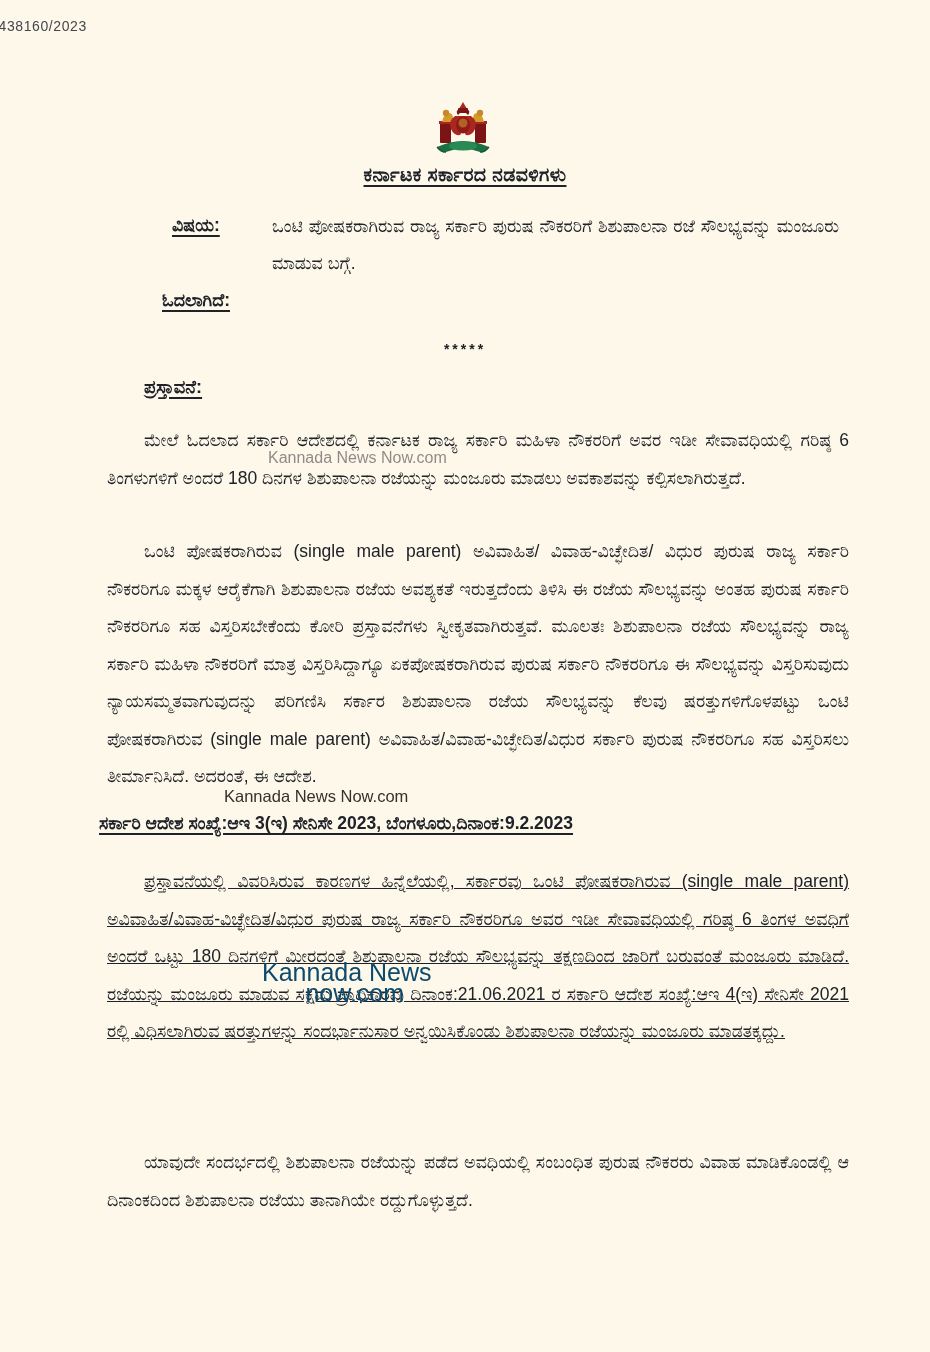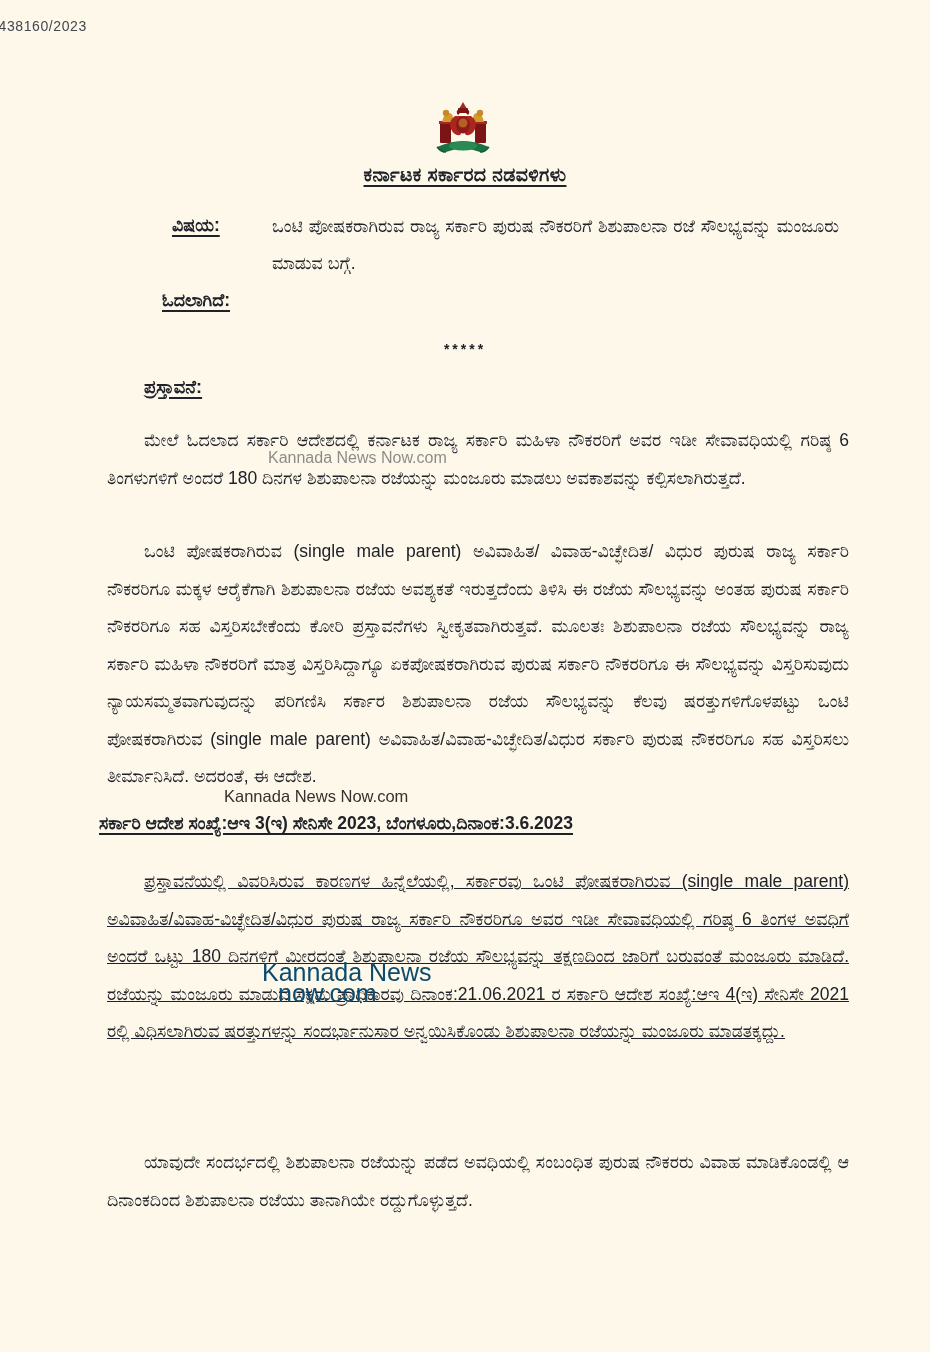--- a/index.html
+++ b/index.html
@@ -95,20 +95,21 @@
     text-indent: 37px;
   }
   #para1 { top: 410px; }
   #para2 { top: 521px; }
   #para3 { top: 851px; text-decoration: underline; }
   #para4 { top: 1132px; }
   .wm {
     position: absolute;
     pointer-events: none;
     white-space: nowrap;
+    text-align: center;
   }
   .wm1 {
     left: 268px;
     top: 449px;
     font-size: 16px;
     color: rgba(72, 72, 78, 0.62);
   }
   .wm2 {
     left: 224px;
     top: 787px;
@@ -171,21 +172,21 @@
   <div class="heading preamble-heading">ಪ್ರಸ್ತಾವನೆ:</div>
 
   <p class="para" id="para1">ಮೇಲೆ ಓದಲಾದ ಸರ್ಕಾರಿ ಆದೇಶದಲ್ಲಿ ಕರ್ನಾಟಕ ರಾಜ್ಯ ಸರ್ಕಾರಿ ಮಹಿಳಾ ನೌಕರರಿಗೆ ಅವರ ಇಡೀ ಸೇವಾವಧಿಯಲ್ಲಿ ಗರಿಷ್ಠ 6 ತಿಂಗಳುಗಳಿಗೆ ಅಂದರೆ 180 ದಿನಗಳ ಶಿಶುಪಾಲನಾ ರಜೆಯನ್ನು ಮಂಜೂರು ಮಾಡಲು ಅವಕಾಶವನ್ನು ಕಲ್ಪಿಸಲಾಗಿರುತ್ತದೆ.</p>
 
   <div class="wm wm1">Kannada News Now.com</div>
 
   <p class="para" id="para2">ಒಂಟಿ ಪೋಷಕರಾಗಿರುವ (single male parent) ಅವಿವಾಹಿತ/ ವಿವಾಹ-ವಿಚ್ಛೇದಿತ/ ವಿಧುರ ಪುರುಷ ರಾಜ್ಯ ಸರ್ಕಾರಿ ನೌಕರರಿಗೂ ಮಕ್ಕಳ ಆರೈಕೆಗಾಗಿ ಶಿಶುಪಾಲನಾ ರಜೆಯ ಅವಶ್ಯಕತೆ ಇರುತ್ತದೆಂದು ತಿಳಿಸಿ ಈ ರಜೆಯ ಸೌಲಭ್ಯವನ್ನು ಅಂತಹ ಪುರುಷ ಸರ್ಕಾರಿ ನೌಕರರಿಗೂ ಸಹ ವಿಸ್ತರಿಸಬೇಕೆಂದು ಕೋರಿ ಪ್ರಸ್ತಾವನೆಗಳು ಸ್ವೀಕೃತವಾಗಿರುತ್ತವೆ. ಮೂಲತಃ ಶಿಶುಪಾಲನಾ ರಜೆಯ ಸೌಲಭ್ಯವನ್ನು ರಾಜ್ಯ ಸರ್ಕಾರಿ ಮಹಿಳಾ ನೌಕರರಿಗೆ ಮಾತ್ರ ವಿಸ್ತರಿಸಿದ್ದಾಗ್ಯೂ ಏಕಪೋಷಕರಾಗಿರುವ ಪುರುಷ ಸರ್ಕಾರಿ ನೌಕರರಿಗೂ ಈ ಸೌಲಭ್ಯವನ್ನು ವಿಸ್ತರಿಸುವುದು ನ್ಯಾಯಸಮ್ಮತವಾಗುವುದನ್ನು ಪರಿಗಣಿಸಿ ಸರ್ಕಾರ ಶಿಶುಪಾಲನಾ ರಜೆಯ ಸೌಲಭ್ಯವನ್ನು ಕೆಲವು ಷರತ್ತುಗಳಿಗೊಳಪಟ್ಟು ಒಂಟಿ ಪೋಷಕರಾಗಿರುವ (single male parent) ಅವಿವಾಹಿತ/ವಿವಾಹ-ವಿಚ್ಛೇದಿತ/ವಿಧುರ ಸರ್ಕಾರಿ ಪುರುಷ ನೌಕರರಿಗೂ ಸಹ ವಿಸ್ತರಿಸಲು ತೀರ್ಮಾನಿಸಿದೆ. ಅದರಂತೆ, ಈ ಆದೇಶ.</p>
 
   <div class="wm wm2">Kannada News Now.com</div>
 
-  <div class="heading order-heading">ಸರ್ಕಾರಿ ಆದೇಶ ಸಂಖ್ಯೆ:ಆಇ 3(ಇ) ಸೇನಿಸೇ 2023, ಬೆಂಗಳೂರು,ದಿನಾಂಕ:3.6.2023</div>
+  <div class="heading order-heading">ಸರ್ಕಾರಿ ಆದೇಶ ಸಂಖ್ಯೆ:ಆಇ 3(ಇ) ಸೇನಿಸೇ 2023, ಬೆಂಗಳೂರು,ದಿನಾಂಕ:9.2.2023</div>
 
   <p class="para" id="para3">ಪ್ರಸ್ತಾವನೆಯಲ್ಲಿ ವಿವರಿಸಿರುವ ಕಾರಣಗಳ ಹಿನ್ನೆಲೆಯಲ್ಲಿ, ಸರ್ಕಾರವು ಒಂಟಿ ಪೋಷಕರಾಗಿರುವ (single male parent) ಅವಿವಾಹಿತ/ವಿವಾಹ-ವಿಚ್ಛೇದಿತ/ವಿಧುರ ಪುರುಷ ರಾಜ್ಯ ಸರ್ಕಾರಿ ನೌಕರರಿಗೂ ಅವರ ಇಡೀ ಸೇವಾವಧಿಯಲ್ಲಿ ಗರಿಷ್ಠ 6 ತಿಂಗಳ ಅವಧಿಗೆ ಅಂದರೆ ಒಟ್ಟು 180 ದಿನಗಳಿಗೆ ಮೀರದಂತೆ ಶಿಶುಪಾಲನಾ ರಜೆಯ ಸೌಲಭ್ಯವನ್ನು ತಕ್ಷಣದಿಂದ ಜಾರಿಗೆ ಬರುವಂತೆ ಮಂಜೂರು ಮಾಡಿದೆ. ರಜೆಯನ್ನು ಮಂಜೂರು ಮಾಡುವ ಸಕ್ಷಮ ಪ್ರಾಧಿಕಾರವು ದಿನಾಂಕ:21.06.2021 ರ ಸರ್ಕಾರಿ ಆದೇಶ ಸಂಖ್ಯೆ:ಆಇ 4(ಇ) ಸೇನಿಸೇ 2021 ರಲ್ಲಿ ವಿಧಿಸಲಾಗಿರುವ ಷರತ್ತುಗಳನ್ನು ಸಂದರ್ಭಾನುಸಾರ ಅನ್ವಯಿಸಿಕೊಂಡು ಶಿಶುಪಾಲನಾ ರಜೆಯನ್ನು ಮಂಜೂರು ಮಾಡತಕ್ಕದ್ದು.</p>
 
   <div class="wm wm3">
     <div>Kannada News</div>
     <div class="wm3b">now.com</div>
   </div>
 
   <p class="para" id="para4">ಯಾವುದೇ ಸಂದರ್ಭದಲ್ಲಿ ಶಿಶುಪಾಲನಾ ರಜೆಯನ್ನು ಪಡೆದ ಅವಧಿಯಲ್ಲಿ ಸಂಬಂಧಿತ ಪುರುಷ ನೌಕರರು ವಿವಾಹ ಮಾಡಿಕೊಂಡಲ್ಲಿ ಆ ದಿನಾಂಕದಿಂದ ಶಿಶುಪಾಲನಾ ರಜೆಯು ತಾನಾಗಿಯೇ ರದ್ದುಗೊಳ್ಳುತ್ತದೆ.</p>
 

